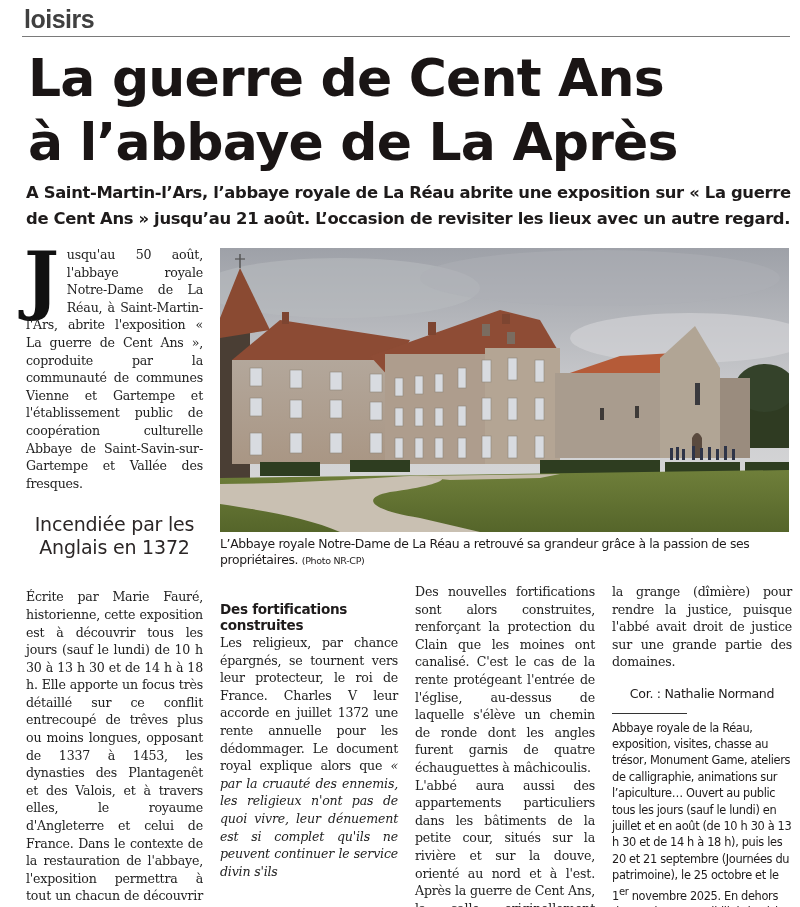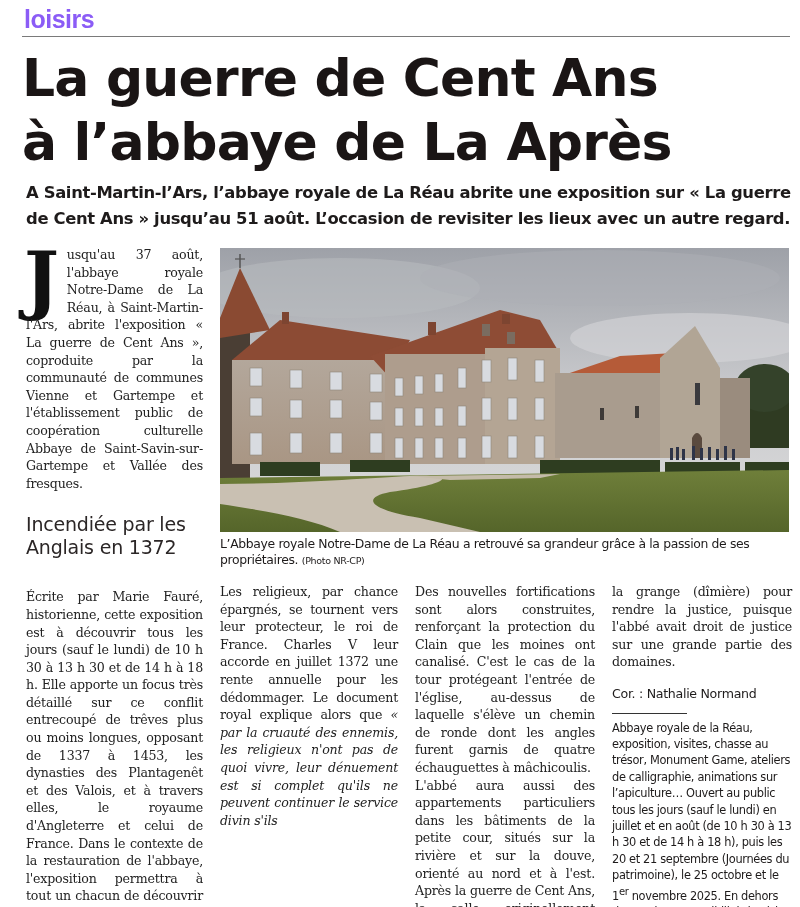--- a/index.html
+++ b/index.html
@@ -1,66 +1,66 @@
 <!DOCTYPE html>
 <html><head>
 <meta charset="utf-8">
 <style>
   html, body { margin: 0; padding: 0; background: #ffffff; }
   body { width: 800px; height: 907px; position: relative; overflow: hidden; color: #1c1a1a; }
 
   #rubric { position: absolute; left: 22px; top: 4px; width: 768px; height: 32px; border-bottom: 1.5px solid #7a7a7a; }
-  #rubric span { font-family: "Liberation Sans", sans-serif; font-weight: bold; font-size: 25px; color: #8b5cf6; letter-spacing: -0.5px; position: absolute; left: 2px; top: 0px; line-height: 30px; }
-
-  #headline { position: absolute; left: 22px; top: 46px; width: 770px; font-family: "DejaVu Sans", sans-serif; font-weight: bold; font-size: 52px; line-height: 64px; color: #1a1515; letter-spacing: -0.8px; }
+  #rubric span { font-family: "Liberation Sans", sans-serif; font-weight: bold; font-size: 25px; color: #404040; letter-spacing: -0.5px; position: absolute; left: 2px; top: 0px; line-height: 30px; }
+
+  #headline { position: absolute; left: 28px; top: 46px; width: 770px; font-family: "DejaVu Sans", sans-serif; font-weight: bold; font-size: 52px; line-height: 64px; color: #1a1515; letter-spacing: -0.8px; }
   #headline div { white-space: nowrap; }
 
   #lead { position: absolute; left: 26px; top: 180px; width: 770px; font-family: "DejaVu Sans", sans-serif; font-weight: bold; font-size: 16.4px; line-height: 26px; color: #1e1b1b; letter-spacing: -0.35px; }
 
   .col { position: absolute; font-family: "DejaVu Serif", serif; font-size: 12.6px; line-height: 17.6px; color: #222; text-align: justify; hyphens: manual; letter-spacing: -0.2px; }
   .col p { margin: 0; }
   #col1 { left: 26px; top: 246px; width: 177px; }
   #col2 { left: 220px; top: 583px; width: 178px; }
   #col3 { left: 415px; top: 583px; width: 180px; }
   #col4 { left: 612px; top: 583px; width: 180px; }
 
   .dropcap { float: left; font-family: "DejaVu Serif", serif; font-weight: bold; font-size: 74px; line-height: 62px; height: 66px; margin: 2px 8px 0 -2px; color: #111; }
 
-  .subhead { font-family: "DejaVu Sans", sans-serif; font-weight: normal; font-size: 19px; line-height: 22.5px; color: #2b2626; text-align: left; margin: 21px 0 30px 0; letter-spacing: -0.2px; }
+  .subhead { font-family: "DejaVu Sans", sans-serif; font-weight: normal; font-size: 19px; line-height: 22.5px; color: #2b2626; text-align: center; margin: 21px 0 30px 0; letter-spacing: -0.2px; }
   .subhead2 { font-family: "DejaVu Sans", sans-serif; font-weight: bold; font-size: 13.6px; line-height: 16px; color: #1e1b1b; text-align: left; margin: 18px 0 1px 0; letter-spacing: -0.3px; }
 
   em { font-style: italic; }
 
   #photo { position: absolute; left: 220px; top: 248px; width: 569px; height: 284px; overflow: hidden; background: #cfd0d3; }
   #photo svg { display: block; }
 
   #caption { position: absolute; left: 220px; top: 536px; width: 570px; font-family: "DejaVu Sans", sans-serif; font-size: 12.4px; line-height: 16px; color: #1e1b1b; letter-spacing: -0.35px; }
   #caption .credit { font-size: 9.5px; letter-spacing: -0.3px; text-align: right; }
 
-  #signature { font-family: "DejaVu Sans", sans-serif; font-size: 12.6px; text-align: left; margin: 14px 0 10px 0; letter-spacing: -0.3px; color: #1e1b1b; }
+  #signature { font-family: "DejaVu Sans", sans-serif; font-size: 12.6px; text-align: center; margin: 14px 0 10px 0; letter-spacing: -0.3px; color: #1e1b1b; }
   #info-rule { width: 75px; border-top: 1.5px solid #333; margin: 0 0 6px 0; }
   #infobox { font-family: "DejaVu Sans", sans-serif; font-size: 11.4px; line-height: 16.4px; color: #1e1b1b; text-align: left; letter-spacing: -0.35px; }
   #infobox sup { font-size: 10px; }
 </style>
 </head>
 <body>
 
 <div id="rubric">
   <span>loisirs</span>
 </div>
 
 <h1 id="headline" style="margin:0;">
   <div>La guerre de Cent Ans</div>
   <div>à l’abbaye de La Après</div>
 </h1>
 
-<div id="lead">A Saint-Martin-l’Ars, l’abbaye royale de La Réau abrite une exposition sur « La guerre de Cent Ans » jusqu’au 51 août. L’occasion de revisiter les lieux avec un autre regard.</div>
+<div id="lead">A Saint-Martin-l’Ars, l’abbaye royale de La Réau abrite une exposition sur « La guerre de Cent Ans » jusqu’au 21 août. L’occasion de revisiter les lieux avec un autre regard.</div>
 
 <div id="col1" class="col">
-  <p><span class="dropcap">J</span><span>usqu'au 37 août, l'abbaye royale Notre-Dame de La Réau, à Saint-Martin-l'Ars, abrite l'exposition « La guerre de Cent Ans », coproduite par la communauté de communes Vienne et Gartempe et l'établissement public de coopération culturelle Abbaye de Saint-Savin-sur-Gartempe et Vallée des fresques.</span></p>
+  <p><span class="dropcap">J</span><span>usqu'au 50 août, l'abbaye royale Notre-Dame de La Réau, à Saint-Martin-l'Ars, abrite l'exposition « La guerre de Cent Ans », coproduite par la communauté de communes Vienne et Gartempe et l'établissement public de coopération culturelle Abbaye de Saint-Savin-sur-Gartempe et Vallée des fresques.</span></p>
   <div class="subhead">Incendiée par les Anglais en 1372</div>
   <p>Écrite par Marie Fauré, historienne, cette exposition est à découvrir tous les jours (sauf le lundi) de 10 h 30 à 13 h 30 et de 14 h à 18 h. Elle apporte un focus très détaillé sur ce conflit entrecoupé de trêves plus ou moins longues, opposant de 1337 à 1453, les dynasties des Plantagenêt et des Valois, et à travers elles, le royaume d'Angleterre et celui de France. Dans le contexte de la restauration de l'abbaye, l'exposition permettra à tout un chacun de découvrir cette période particulièrement compliquée pour le Poitou et l'impact sur l'architecture de l'ensemble de l'abbaye.</p>
 
 </div>
 
 <div id="photo" role="img" aria-label="Abbaye royale Notre-Dame de La Réau : bâtiments conventuels aux toits de tuiles, église gothique, pelouses et haies taillées, visiteurs devant l'entrée">
   <svg width="569" height="284" viewBox="0 0 569 284" xmlns="http://www.w3.org/2000/svg">
     <defs>
       <linearGradient id="sky" x1="0" y1="0" x2="0" y2="1">
         <stop offset="0" stop-color="#9ea1a8"></stop>
@@ -179,25 +179,26 @@
     <path d="M190,228 L340,226 L320,230 L230,232 Z" fill="#c4bba9"></path>
   </svg>
 </div>
 
 <div id="caption">
   <span>L’Abbaye royale Notre-Dame de La Réau a retrouvé sa grandeur grâce à la passion de ses propriétaires.</span>
   <span class="credit">(Photo NR-CP)</span>
 </div>
 
 <div id="col2" class="col">
+  <div class="subhead2">Des fortifications construites</div>
   <p><span>Les religieux, par chance épargnés, se tournent vers leur protecteur, le roi de France. Charles V leur accorde en juillet 1372 une rente annuelle pour les dédommager. Le document royal explique alors que </span><em>« par la cruauté des ennemis, les religieux n'ont pas de quoi vivre, leur dénuement est si complet qu'ils ne peuvent continuer le service divin s'ils</em></p>
 </div>
 
 <div id="col3" class="col">
-  <p>Des nouvelles fortifications sont alors construites, renforçant la protection du Clain que les moines ont canalisé. C'est le cas de la tour protégeant l'entrée de l'église, au-dessus de laquelle s'élève un chemin de ronde dont les angles furent garnis de quatre échauguettes à mâchicoulis.</p>
+  <p>Des nouvelles fortifications sont alors construites, renforçant la protection du Clain que les moines ont canalisé. C'est le cas de la rente protégeant l'entrée de l'église, au-dessus de laquelle s'élève un chemin de ronde dont les angles furent garnis de quatre échauguettes à mâchicoulis.</p>
   <p>L'abbé aura aussi des appartements particuliers dans les bâtiments de la petite cour, situés sur la rivière et sur la douve, orienté au nord et à l'est. Après la guerre de Cent Ans, la salle originellement prévue à cet effet étant tombée en ruines, on se servira de</p>
 </div>
 
 <div id="col4" class="col">
   <p>la grange (dîmière) pour rendre la justice, puisque l'abbé avait droit de justice sur une grande partie des domaines.</p>
   <div id="signature">Cor. : Nathalie Normand</div>
   <div id="info-rule"></div>
   <div id="infobox">
     <span>Abbaye royale de la Réau, exposition, visites, chasse au trésor, Monument Game, ateliers de calligraphie, animations sur l’apiculture… Ouvert au public tous les jours (sauf le lundi) en juillet et en août (de 10 h 30 à 13 h 30 et de 14 h à 18 h), puis les 20 et 21 septembre (Journées du patrimoine), le 25 octobre et le 1</span><sup>er</sup><span> novembre 2025. En dehors de ces dates, possibilité de visite pour les groupes, sur réservation.</span>
     

